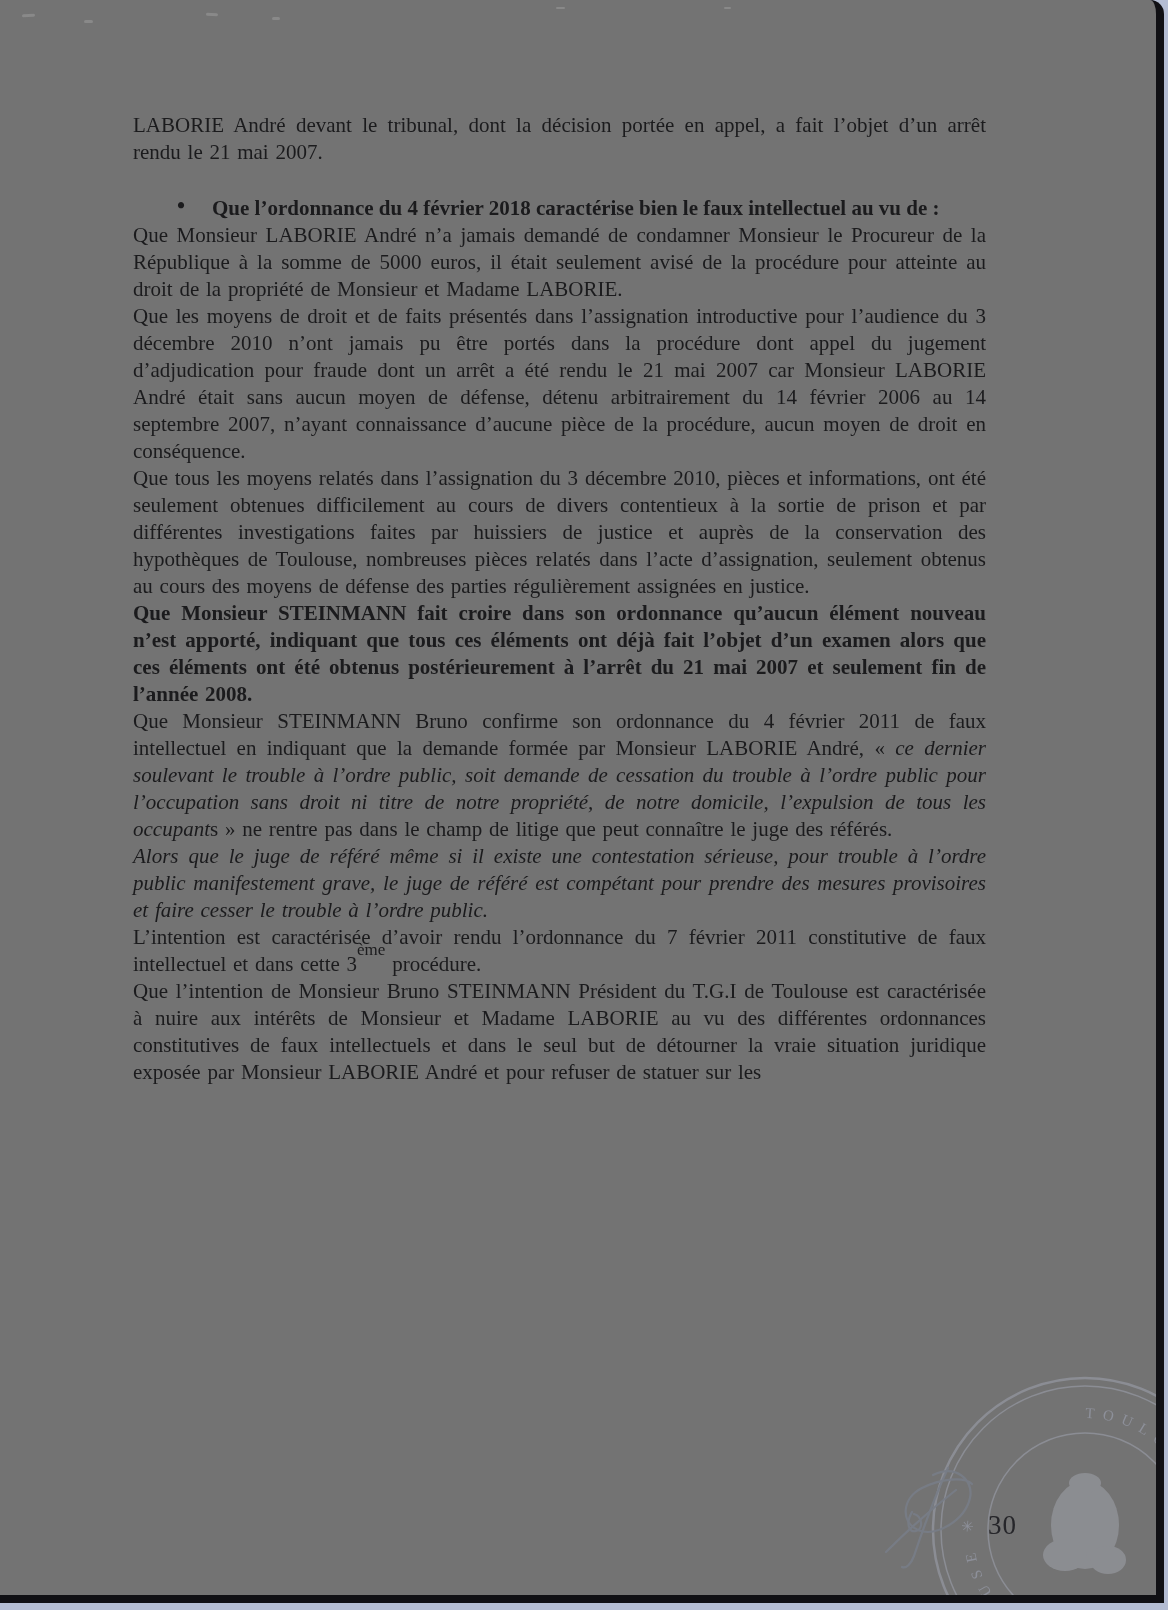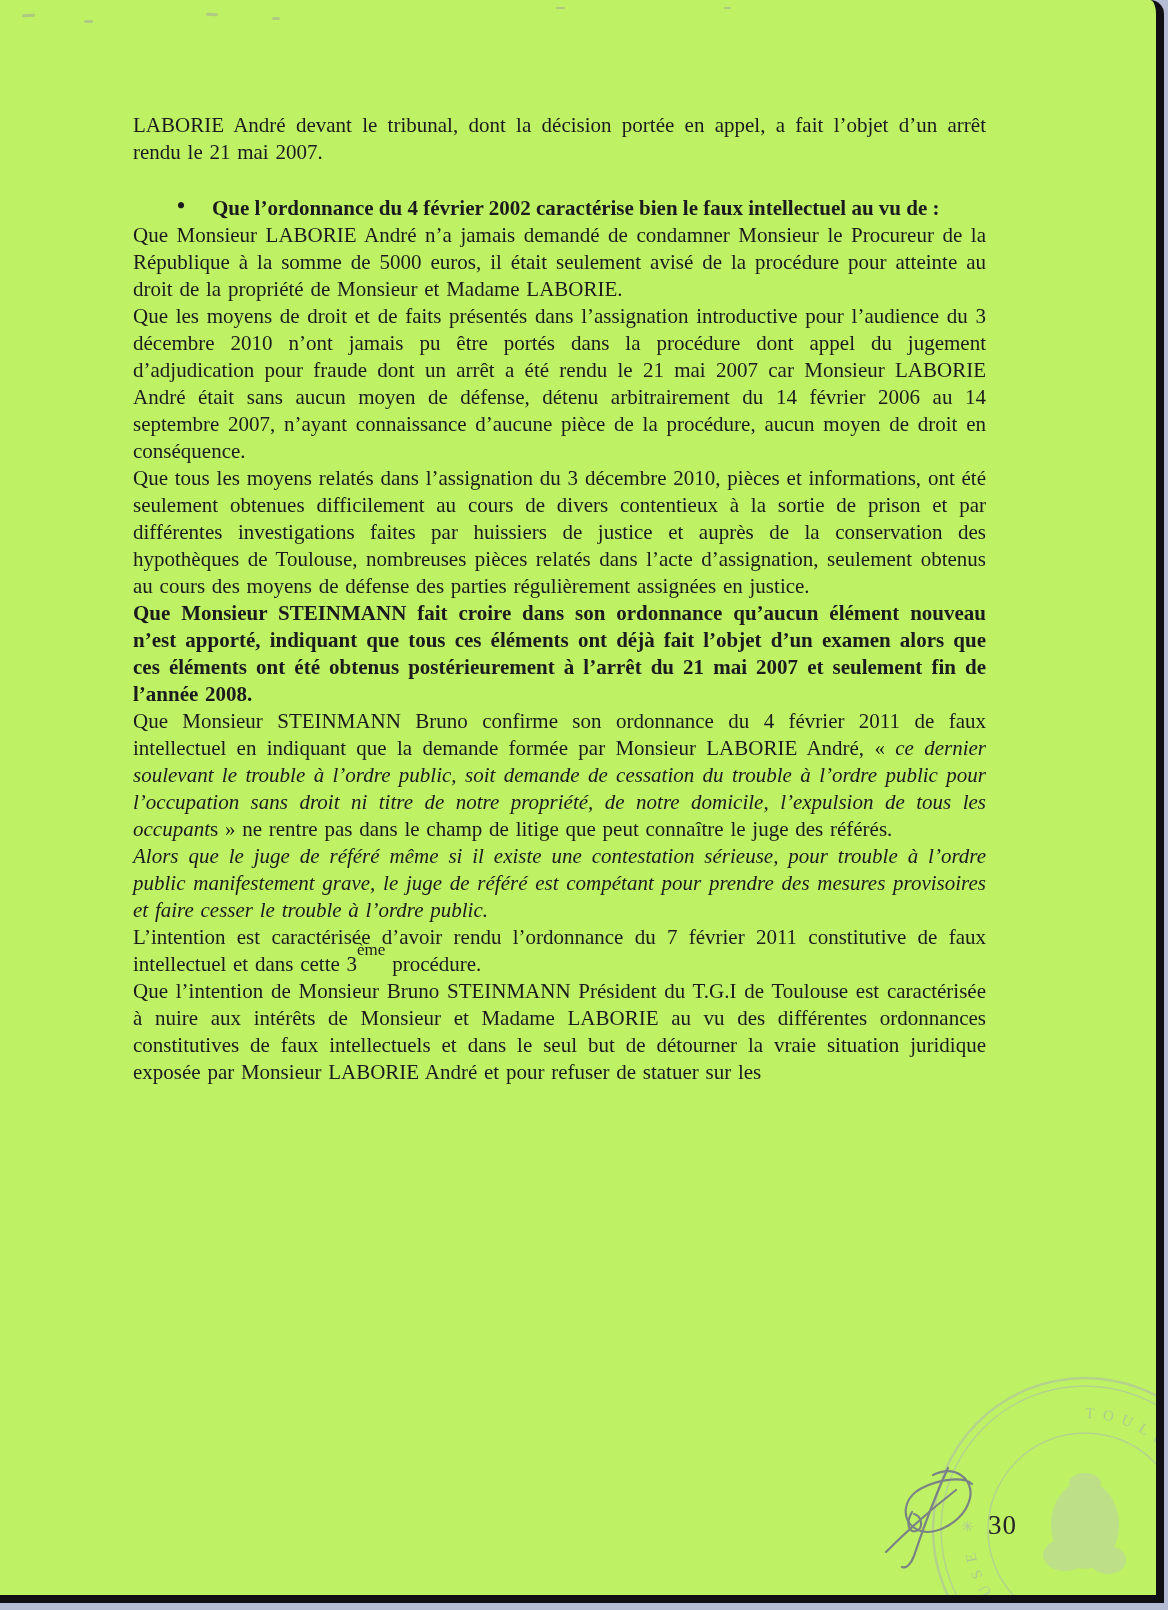--- a/index.html
+++ b/index.html
@@ -5,21 +5,21 @@
   html,body{margin:0;padding:0;}
   body{
     width:1168px;height:1610px;
     background:#b4bdd3;
     font-family:"Liberation Serif","DejaVu Serif",serif;
     position:relative;overflow:hidden;
   }
   .page{
     position:absolute;left:0;top:0;
     width:1156px;height:1595px;
-    background:#bef264;
+    background:#737373;
     border-right:8px solid #101014;
     border-bottom:8px solid #101014;
     border-radius:0 14px 0 0;
     overflow:hidden;
     box-sizing:content-box;
   }
   .content{
     position:absolute;left:133px;top:0;width:853px;
     padding-top:112px;
     color:#1b1b1d;
@@ -72,21 +72,21 @@
   <div class="speck" style="left:272px;top:17px;width:8px;height:3px;"></div>
   <div class="speck" style="left:556px;top:7px;width:9px;height:2px;"></div>
   <div class="speck" style="left:724px;top:7px;width:7px;height:2px;"></div>
 
   <div class="content">
 
     <p class="para">LABORIE André devant le tribunal, dont la décision portée en appel, a fait l’objet d’un arrêt rendu le 21 mai 2007.</p>
 
     <div class="heading">
       <span class="bullet">•</span>
-      <span>Que l’ordonnance du 4 février 2002 caractérise bien le faux intellectuel au vu de :</span>
+      <span>Que l’ordonnance du 4 février 2018 caractérise bien le faux intellectuel au vu de :</span>
     </div>
 
     <p class="para mt33">Que Monsieur LABORIE André n’a jamais demandé de condamner Monsieur le Procureur de la République à la somme de 5000 euros, il était seulement avisé de la procédure pour atteinte au droit de la propriété de Monsieur et Madame LABORIE.</p>
 
     <p class="para mt22">Que les moyens de droit et de faits présentés dans l’assignation introductive pour l’audience du 3 décembre 2010 n’ont jamais pu être portés dans la procédure dont appel du jugement d’adjudication pour fraude dont un arrêt a été rendu le 21 mai 2007 car Monsieur LABORIE André était sans aucun moyen de défense, détenu arbitrairement du 14 février 2006 au 14 septembre 2007, n’ayant connaissance d’aucune pièce de la procédure, aucun moyen de droit en conséquence.</p>
 
     <p class="para mt28">Que tous les moyens relatés dans l’assignation du 3 décembre 2010, pièces et informations, ont été seulement obtenues difficilement au cours de divers contentieux à la sortie de prison et par différentes investigations faites par huissiers de justice et auprès de la conservation des hypothèques de Toulouse, nombreuses pièces relatés dans l’acte d’assignation, seulement obtenus au cours des moyens de défense des parties régulièrement assignées en justice.</p>
 
     <p class="para mt29">Que Monsieur STEINMANN fait croire dans son ordonnance qu’aucun élément nouveau n’est apporté, indiquant que tous ces éléments ont déjà fait l’objet d’un examen alors que ces éléments ont été obtenus postérieurement à l’arrêt du 21 mai 2007 et seulement fin de l’année 2008.</p>
 

